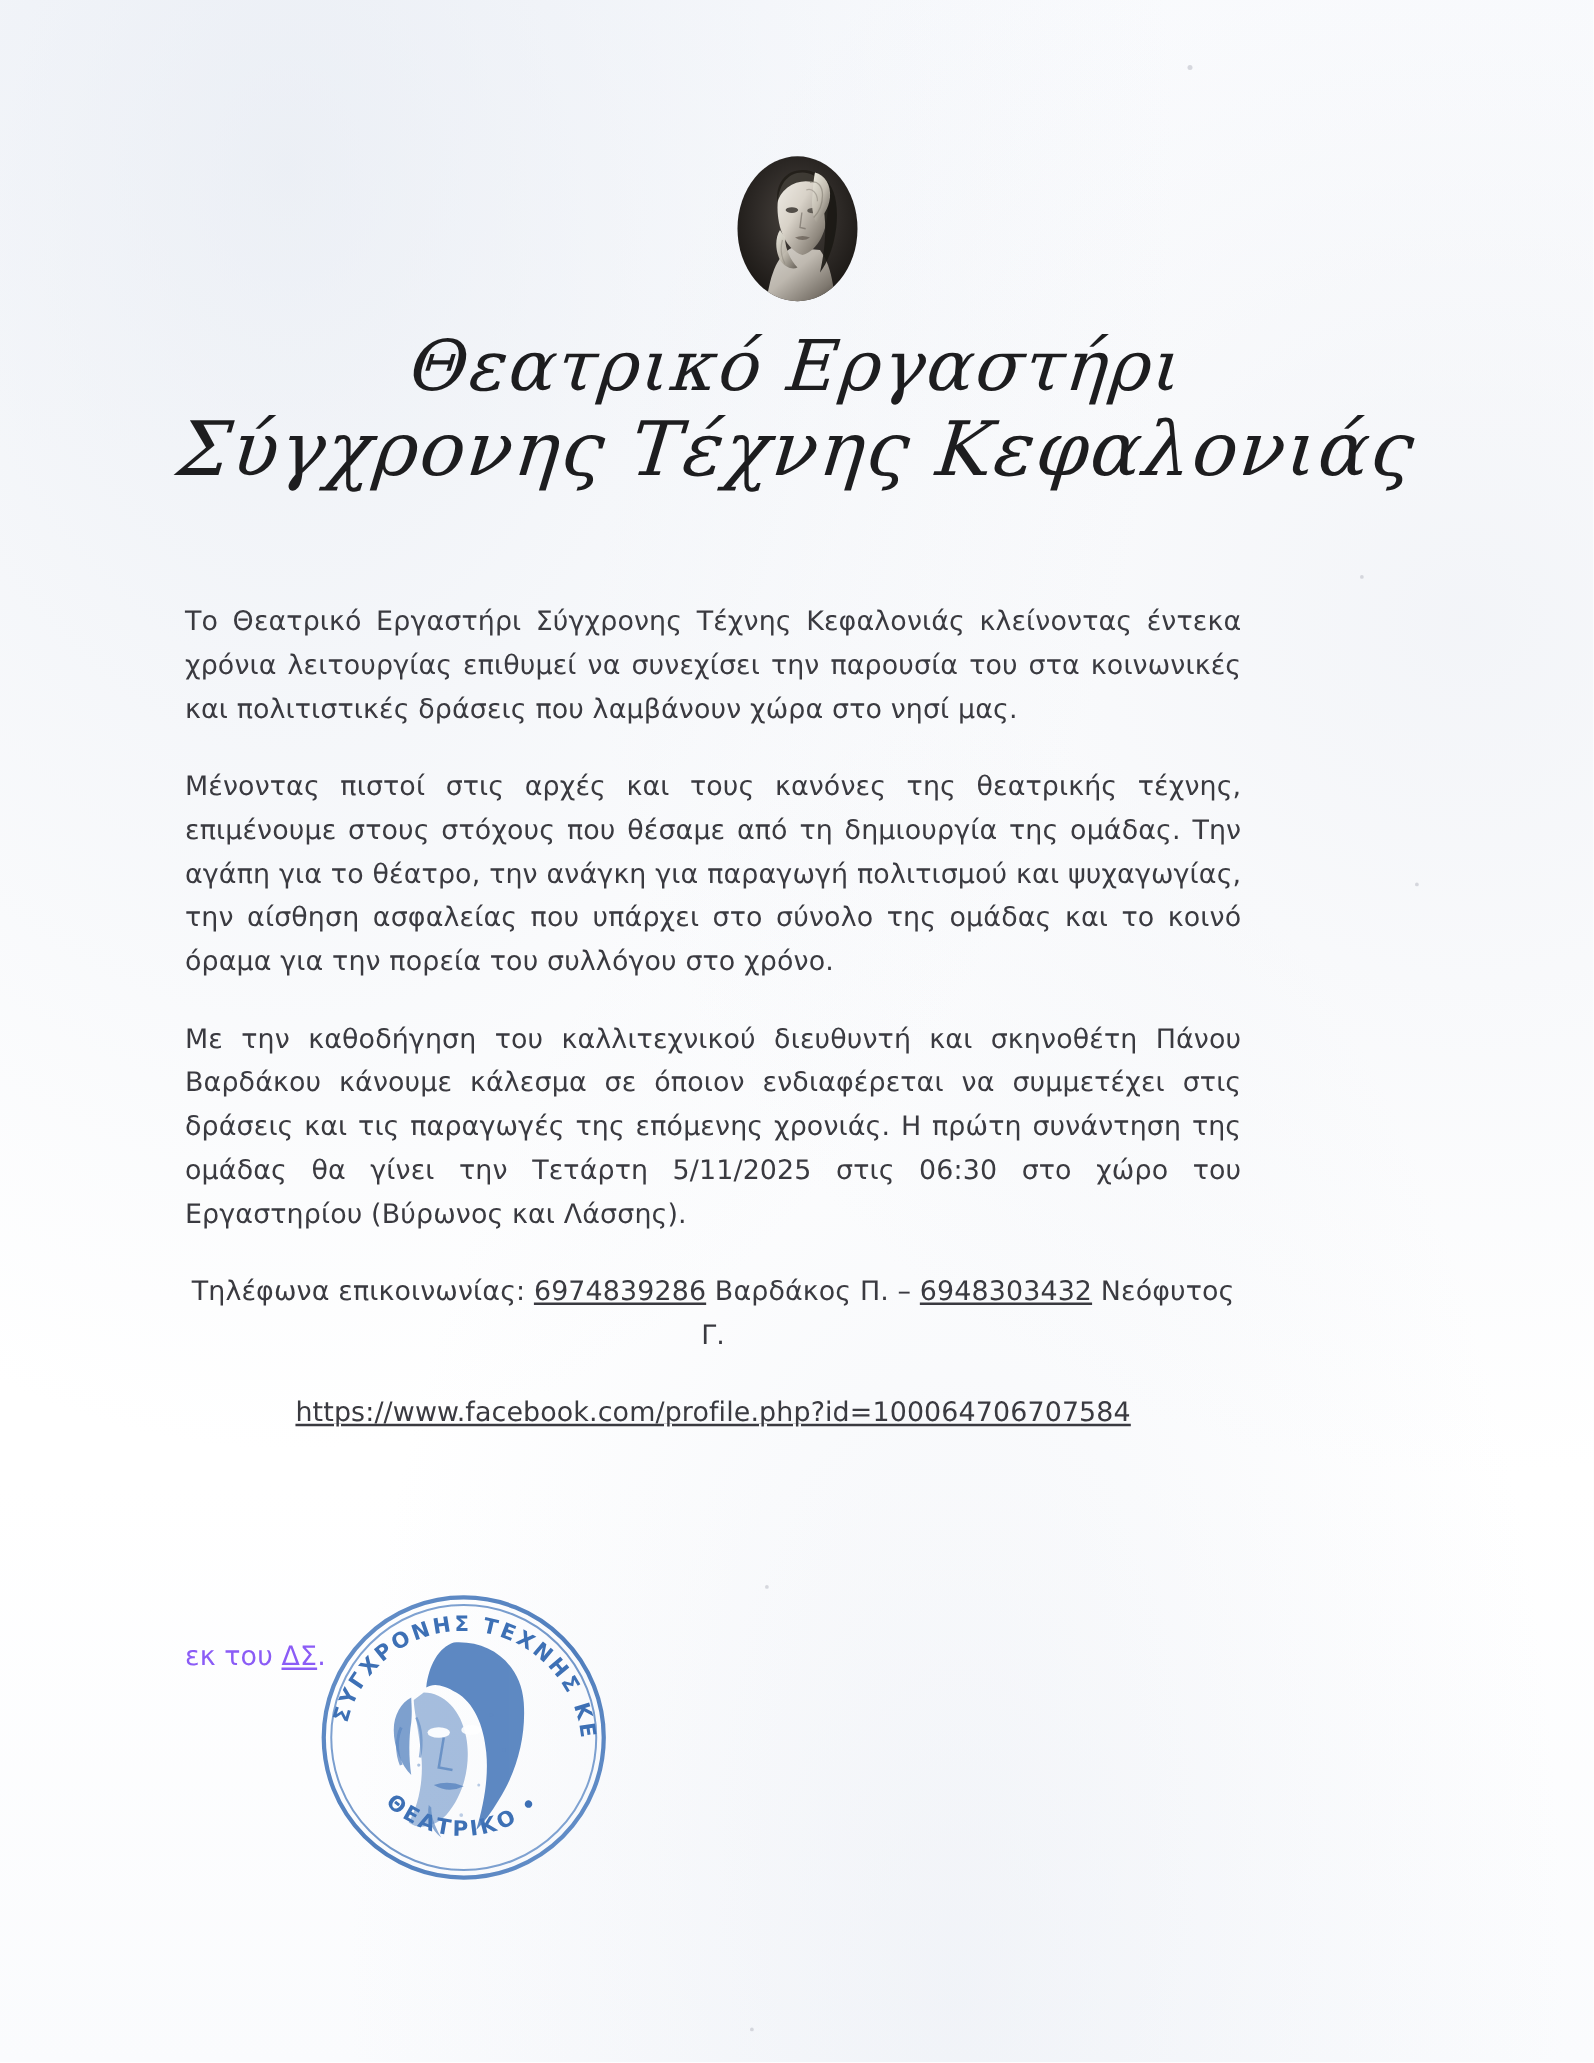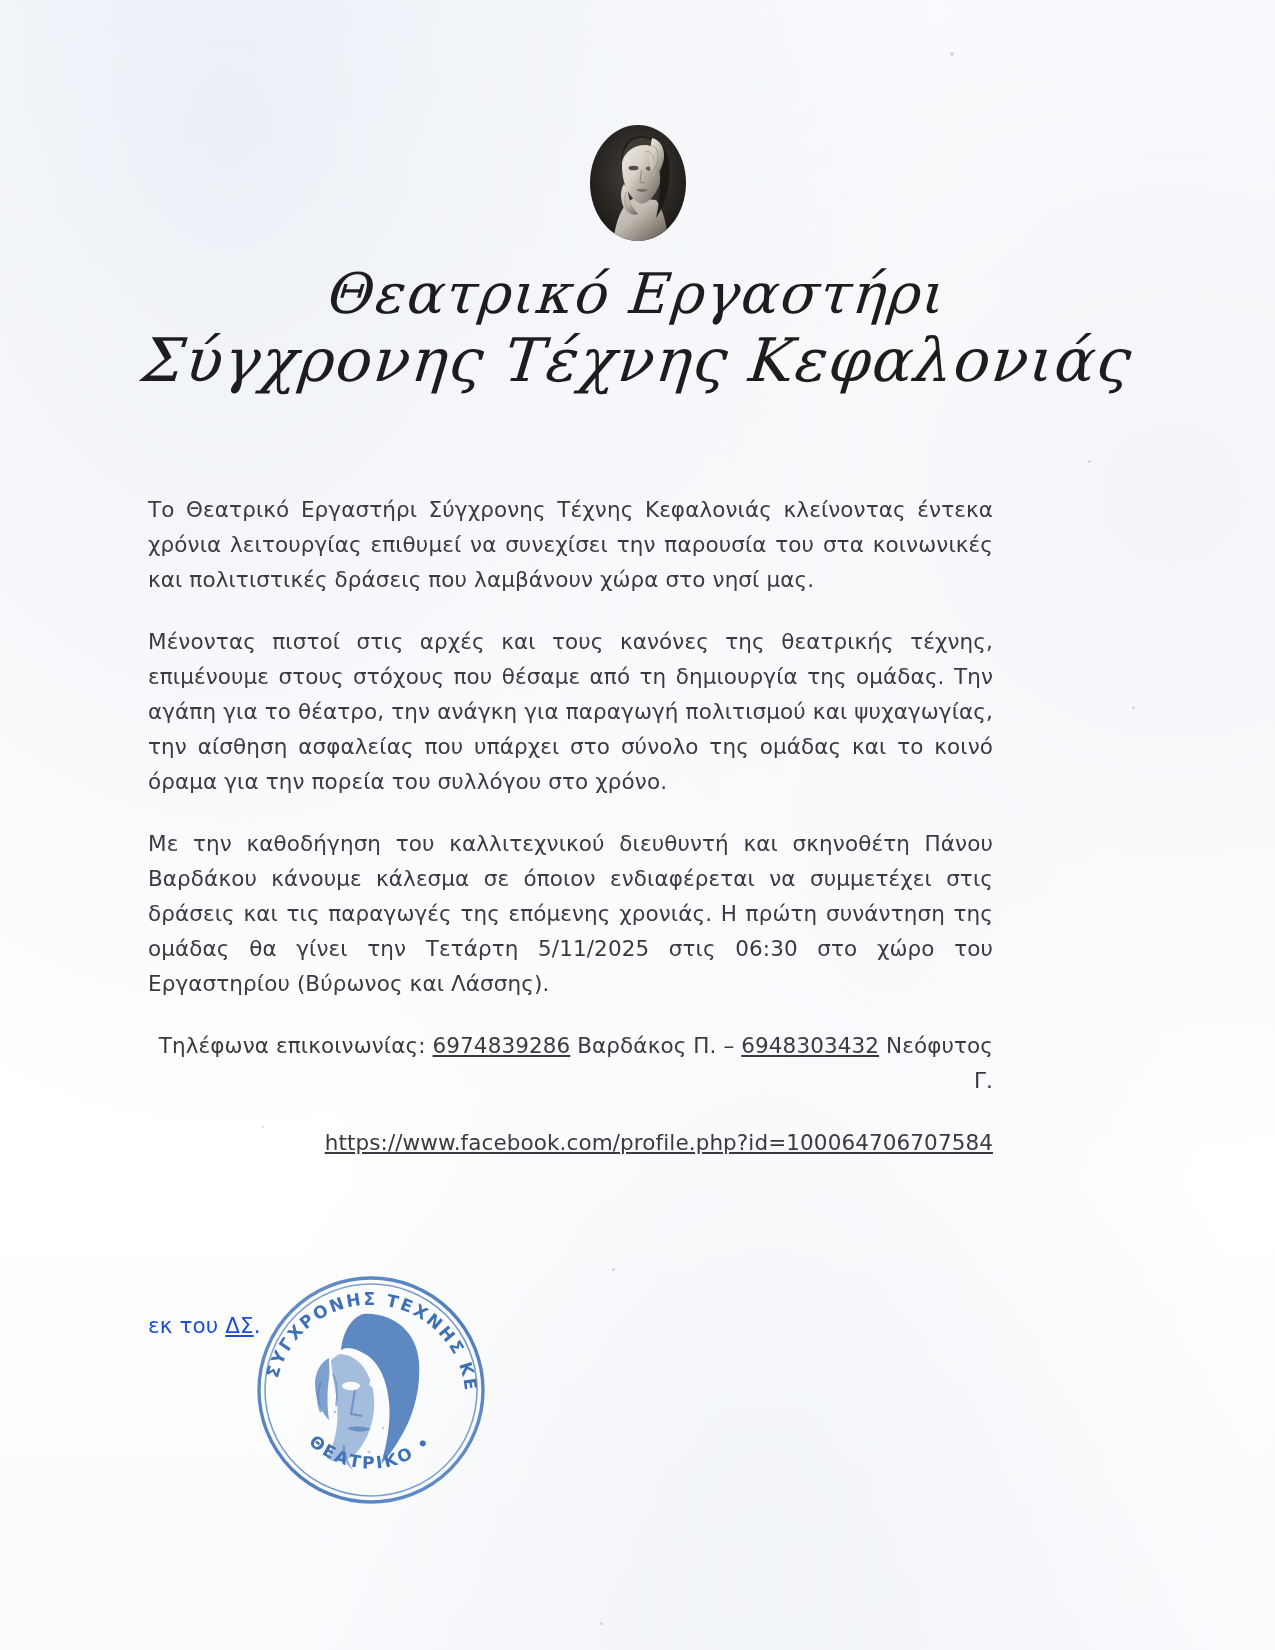--- a/index.html
+++ b/index.html
@@ -74,42 +74,42 @@
     font-size: 60px;
     letter-spacing: 1.5px;
     margin-top: 8px;
     transform: skewX(-6deg);
   }
 
   
   .content {
     position: absolute;
     left: 148px;
-    top: 492px;
+    top: 480px;
     width: 845px;
   }
   p.para {
     margin: 0 0 27px 0;
     font-size: 21.5px;
     line-height: 1.63;
     color: #3a3a40;
     text-align: justify;
     text-justify: inter-word;
     letter-spacing: .1px;
   }
-  p.para.last-left { text-align: right; }
+  p.para.last-left { text-align: center; }
   .u { text-decoration: underline; text-underline-offset: 2px; }
 
   
   .signature {
     position: absolute;
     left: 148px;
     top: 1313px;
     font-size: 21.5px;
-    color: #1d4ed8;
+    color: #8b5cf6;
     letter-spacing: .1px;
   }
 
   
   .stamp {
     position: absolute;
     left: 243px;
     top: 1262px;
     width: 255px;
     height: 255px;

